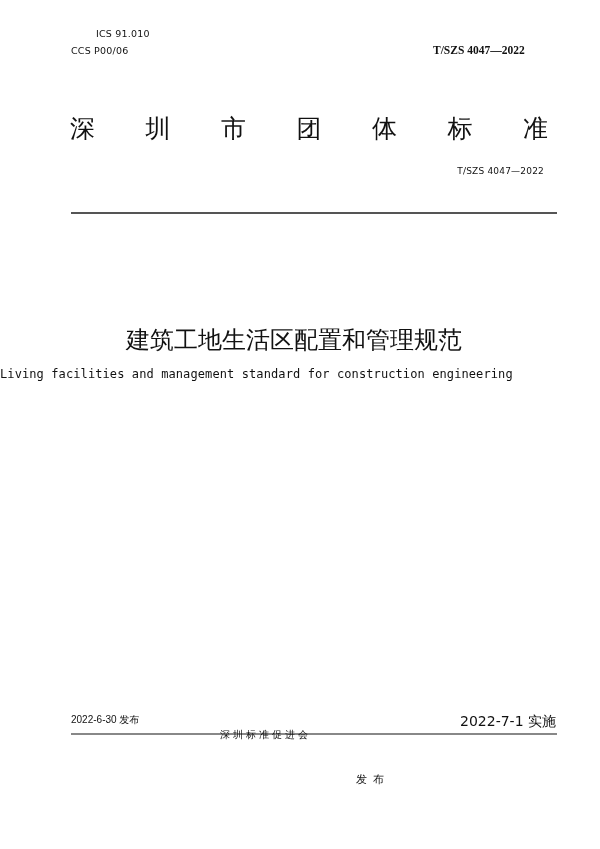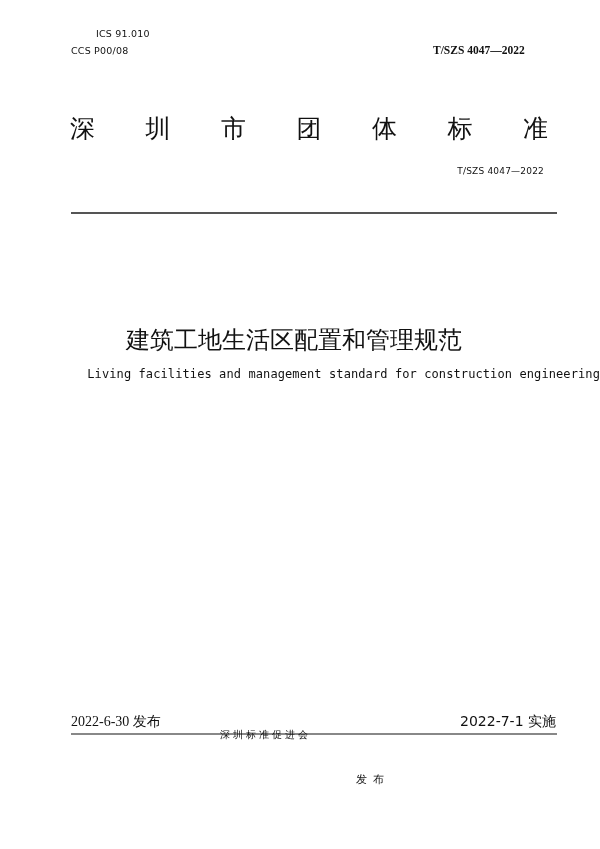--- a/index.html
+++ b/index.html
@@ -64,29 +64,29 @@
 
     .title-cn {
       left: 0; width: 588px; top: 324px;
       text-align: center;
       font-size: 24px;
       line-height: 32px;
       font-family: "DejaVu Sans", sans-serif;
     }
     .title-en {
       left: 0; width: 600px; top: 367px;
-      text-align: right;
+      text-align: left;
       font-size: 12px;
       font-family: "DejaVu Sans Mono", "Liberation Mono", monospace;
       letter-spacing: 0.1px;
     }
     .pub-date {
       left: 71px; top: 713px;
-      font-size: 14px;
-      font-family: Liberation Serif, serif;
+      font-size: 10px;
+      font-family: Liberation Sans, sans-serif;
     }
     .impl-date {
       right: 44px; top: 713px;
       font-size: 14px;
       font-family: "DejaVu Sans", sans-serif;
     }
     .publisher {
       left: 220px; top: 728px;
       font-size: 10px;
       font-family: "DejaVu Sans", sans-serif;
@@ -96,21 +96,21 @@
       left: 356px; top: 772px;
       font-size: 11px;
       font-family: Liberation Serif, serif;
       letter-spacing: 6px;
     }
   </style>
 </head>
 <body>
 
 <div class="abs ics">ICS 91.010</div>
-<div class="abs ccs">CCS P00/08</div>
+<div class="abs ccs">CCS P00/06</div>
 <div class="abs code-top">T/SZS 4047—2022</div>
 
 <div class="abs org-title">
   <span>深</span>
   <span>圳</span>
   <span>市</span>
   <span>团</span>
   <span>体</span>
   <span>标</span>
   <span>准</span>

